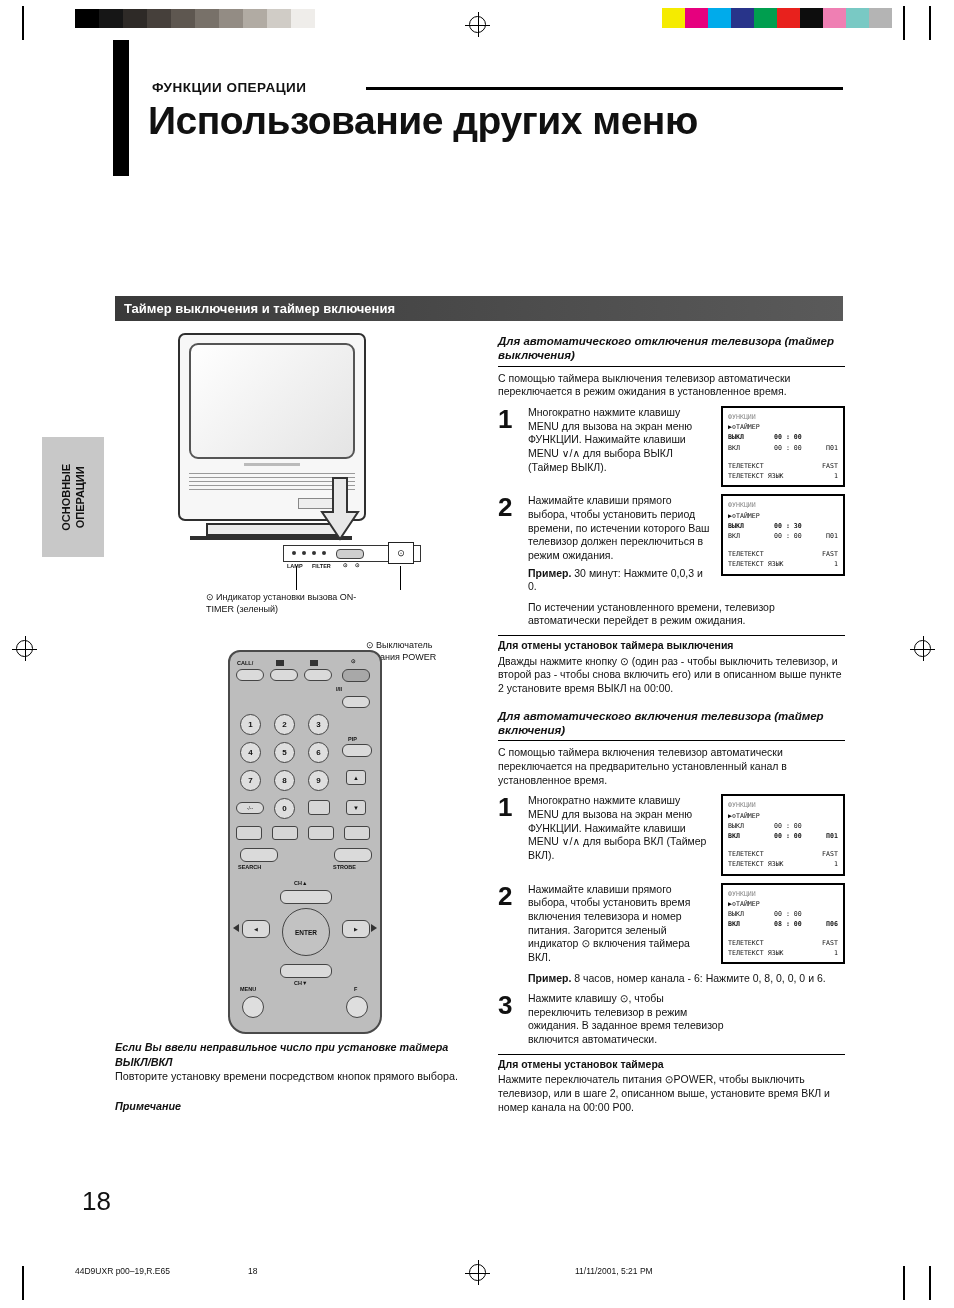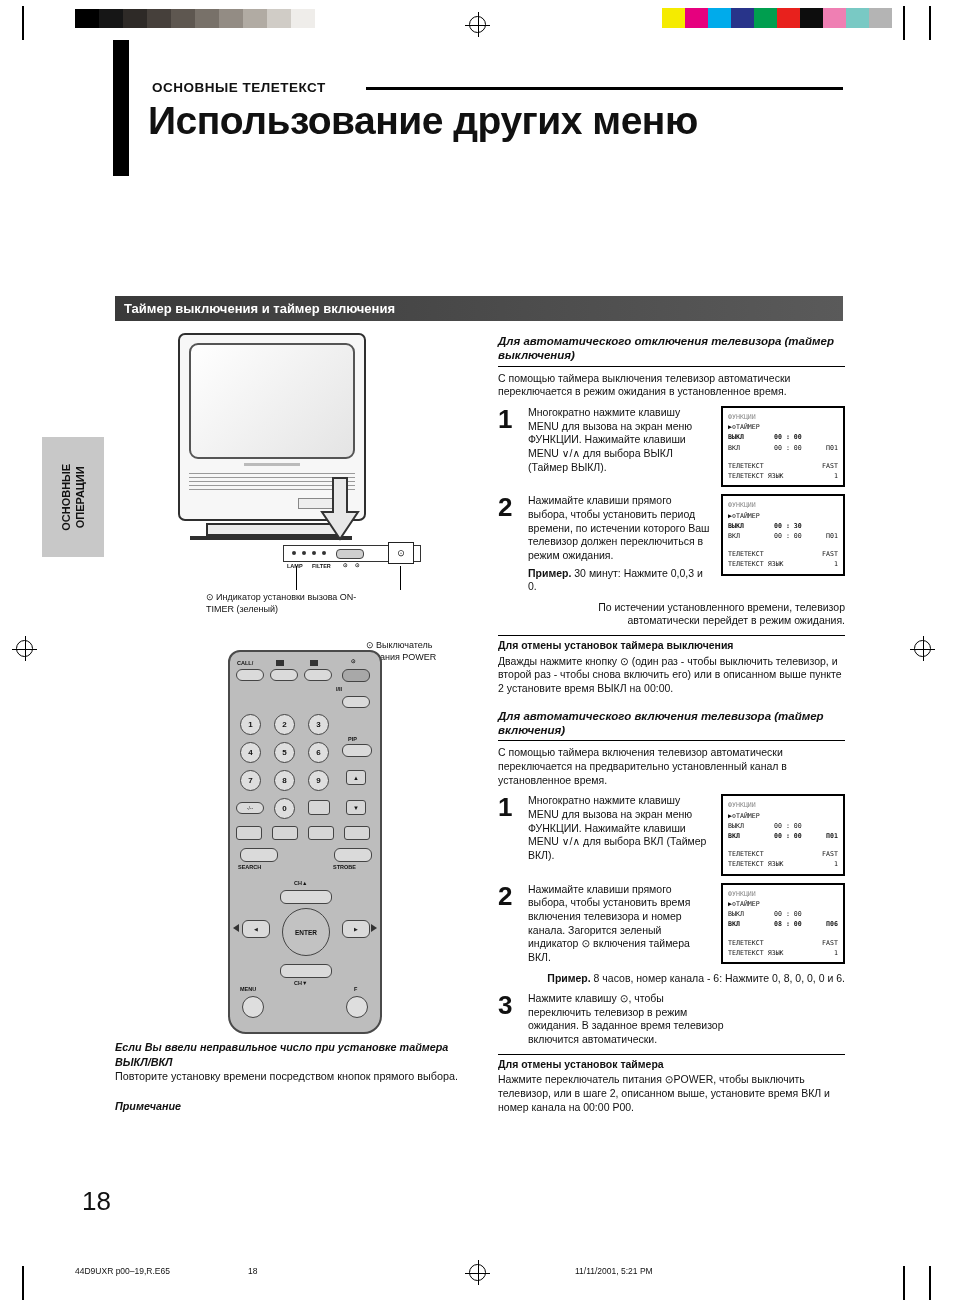--- a/index.html
+++ b/index.html
@@ -78,21 +78,21 @@
   
   .right-col{left:498px;top:334px;width:347px;font-size:10.5px;line-height:1.3;}
   .right-col h3{font-size:11.5px;font-style:italic;font-weight:bold;margin:0 0 5px;
                 border-bottom:1px solid #000;padding-bottom:3px;line-height:1.25;}
   .h-mt{margin-top:13px !important;}
   .intro{margin:0 0 7px;}
   .step{display:flex;margin-bottom:7px;}
   .step-num{width:30px;flex:none;font-size:26px;font-weight:bold;line-height:1;}
   .step-body{flex:1;padding-right:8px;}
   .example{margin:4px 0 0;}
-  .after{margin:1px 0 7px 30px;text-align:right;}
+  .after{margin:1px 0 7px 30px;}
   .cancel-h{border-top:1.5px solid #000;padding-top:3px;font-weight:bold;margin:7px 0 2px;}
   .cancel-t{margin:0 0 12px;}
 
   
   .menu-screen{flex:none;width:124px;box-sizing:border-box;border:2px solid #000;padding:4px 5px;
                font-family:"DejaVu Sans Mono",monospace;font-size:6.6px;line-height:1.55;background:#fff;height:fit-content;}
   .ms-h{color:#8a8a8a;}
   .ms-row3,.ms-row2{display:flex;white-space:nowrap;}
   .ms-l{width:46px;flex:none;}
   .ms-t{width:40px;flex:none;}
@@ -138,21 +138,21 @@
   <div class="cswatch" style="left: 823px; top: 8px; background: rgb(239, 127, 179);"></div>
   <div class="cswatch" style="left: 846px; top: 8px; background: rgb(121, 201, 196);"></div>
   <div class="cswatch" style="left: 869px; top: 8px; background: rgb(180, 180, 180);"></div>
 
   <div class="reg-cross" style="left:469px;top:16px;"></div>
   <div class="reg-cross" style="left:16px;top:640px;"></div>
   <div class="reg-cross" style="left:914px;top:640px;"></div>
   <div class="reg-cross" style="left:469px;top:1264px;"></div>
 
   <div class="abs black-bar"></div>
-  <div class="abs kicker">ОСНОВНЫЕ ТЕЛЕТЕКСТ</div>
+  <div class="abs kicker">ФУНКЦИИ ОПЕРАЦИИ</div>
   <div class="abs kicker-line"></div>
   <h1 class="abs main-title" style="margin:0;">Использование других меню</h1>
   <div class="abs section-bar">Таймер выключения и таймер включения</div>
 
   <div class="abs sidebar-tab">
     <div class="vtext">
       <span>ОСНОВНЫЕ</span>
       <span>ОПЕРАЦИИ</span>
     </div>
   </div>
@@ -348,21 +348,21 @@
           </div>
         <div class="ms-row2">
             <span class="ms-fl">ТЕЛЕТЕКСТ ЯЗЫК</span>
             <span class="ms-c">1</span>
           </div>
       </div>
     </div>
 
     <div class="step">
       <div class="step-num">2</div>
-      <div class="step-body">Нажимайте клавиши прямого выбора, чтобы установить время включения телевизора и номер канала. Загорится зеленый индикатор ⊙ включения таймера ВКЛ.</div>
+      <div class="step-body">Нажимайте клавиши прямого выбора, чтобы установить время включения телевизора и номер питания. Загорится зеленый индикатор ⊙ включения таймера ВКЛ.</div>
       <div class="menu-screen">
         <div class="ms-h">ФУНКЦИИ</div>
         <div>▶⊙ТАЙМЕР</div>
         <div class="ms-row3">
             <span class="ms-l">ВЫКЛ</span>
             <span class="ms-t">00 : 00</span>
             <span class="ms-c"></span>
           </div>
         <div class="ms-row3 msb">
             <span class="ms-l">ВКЛ</span>

